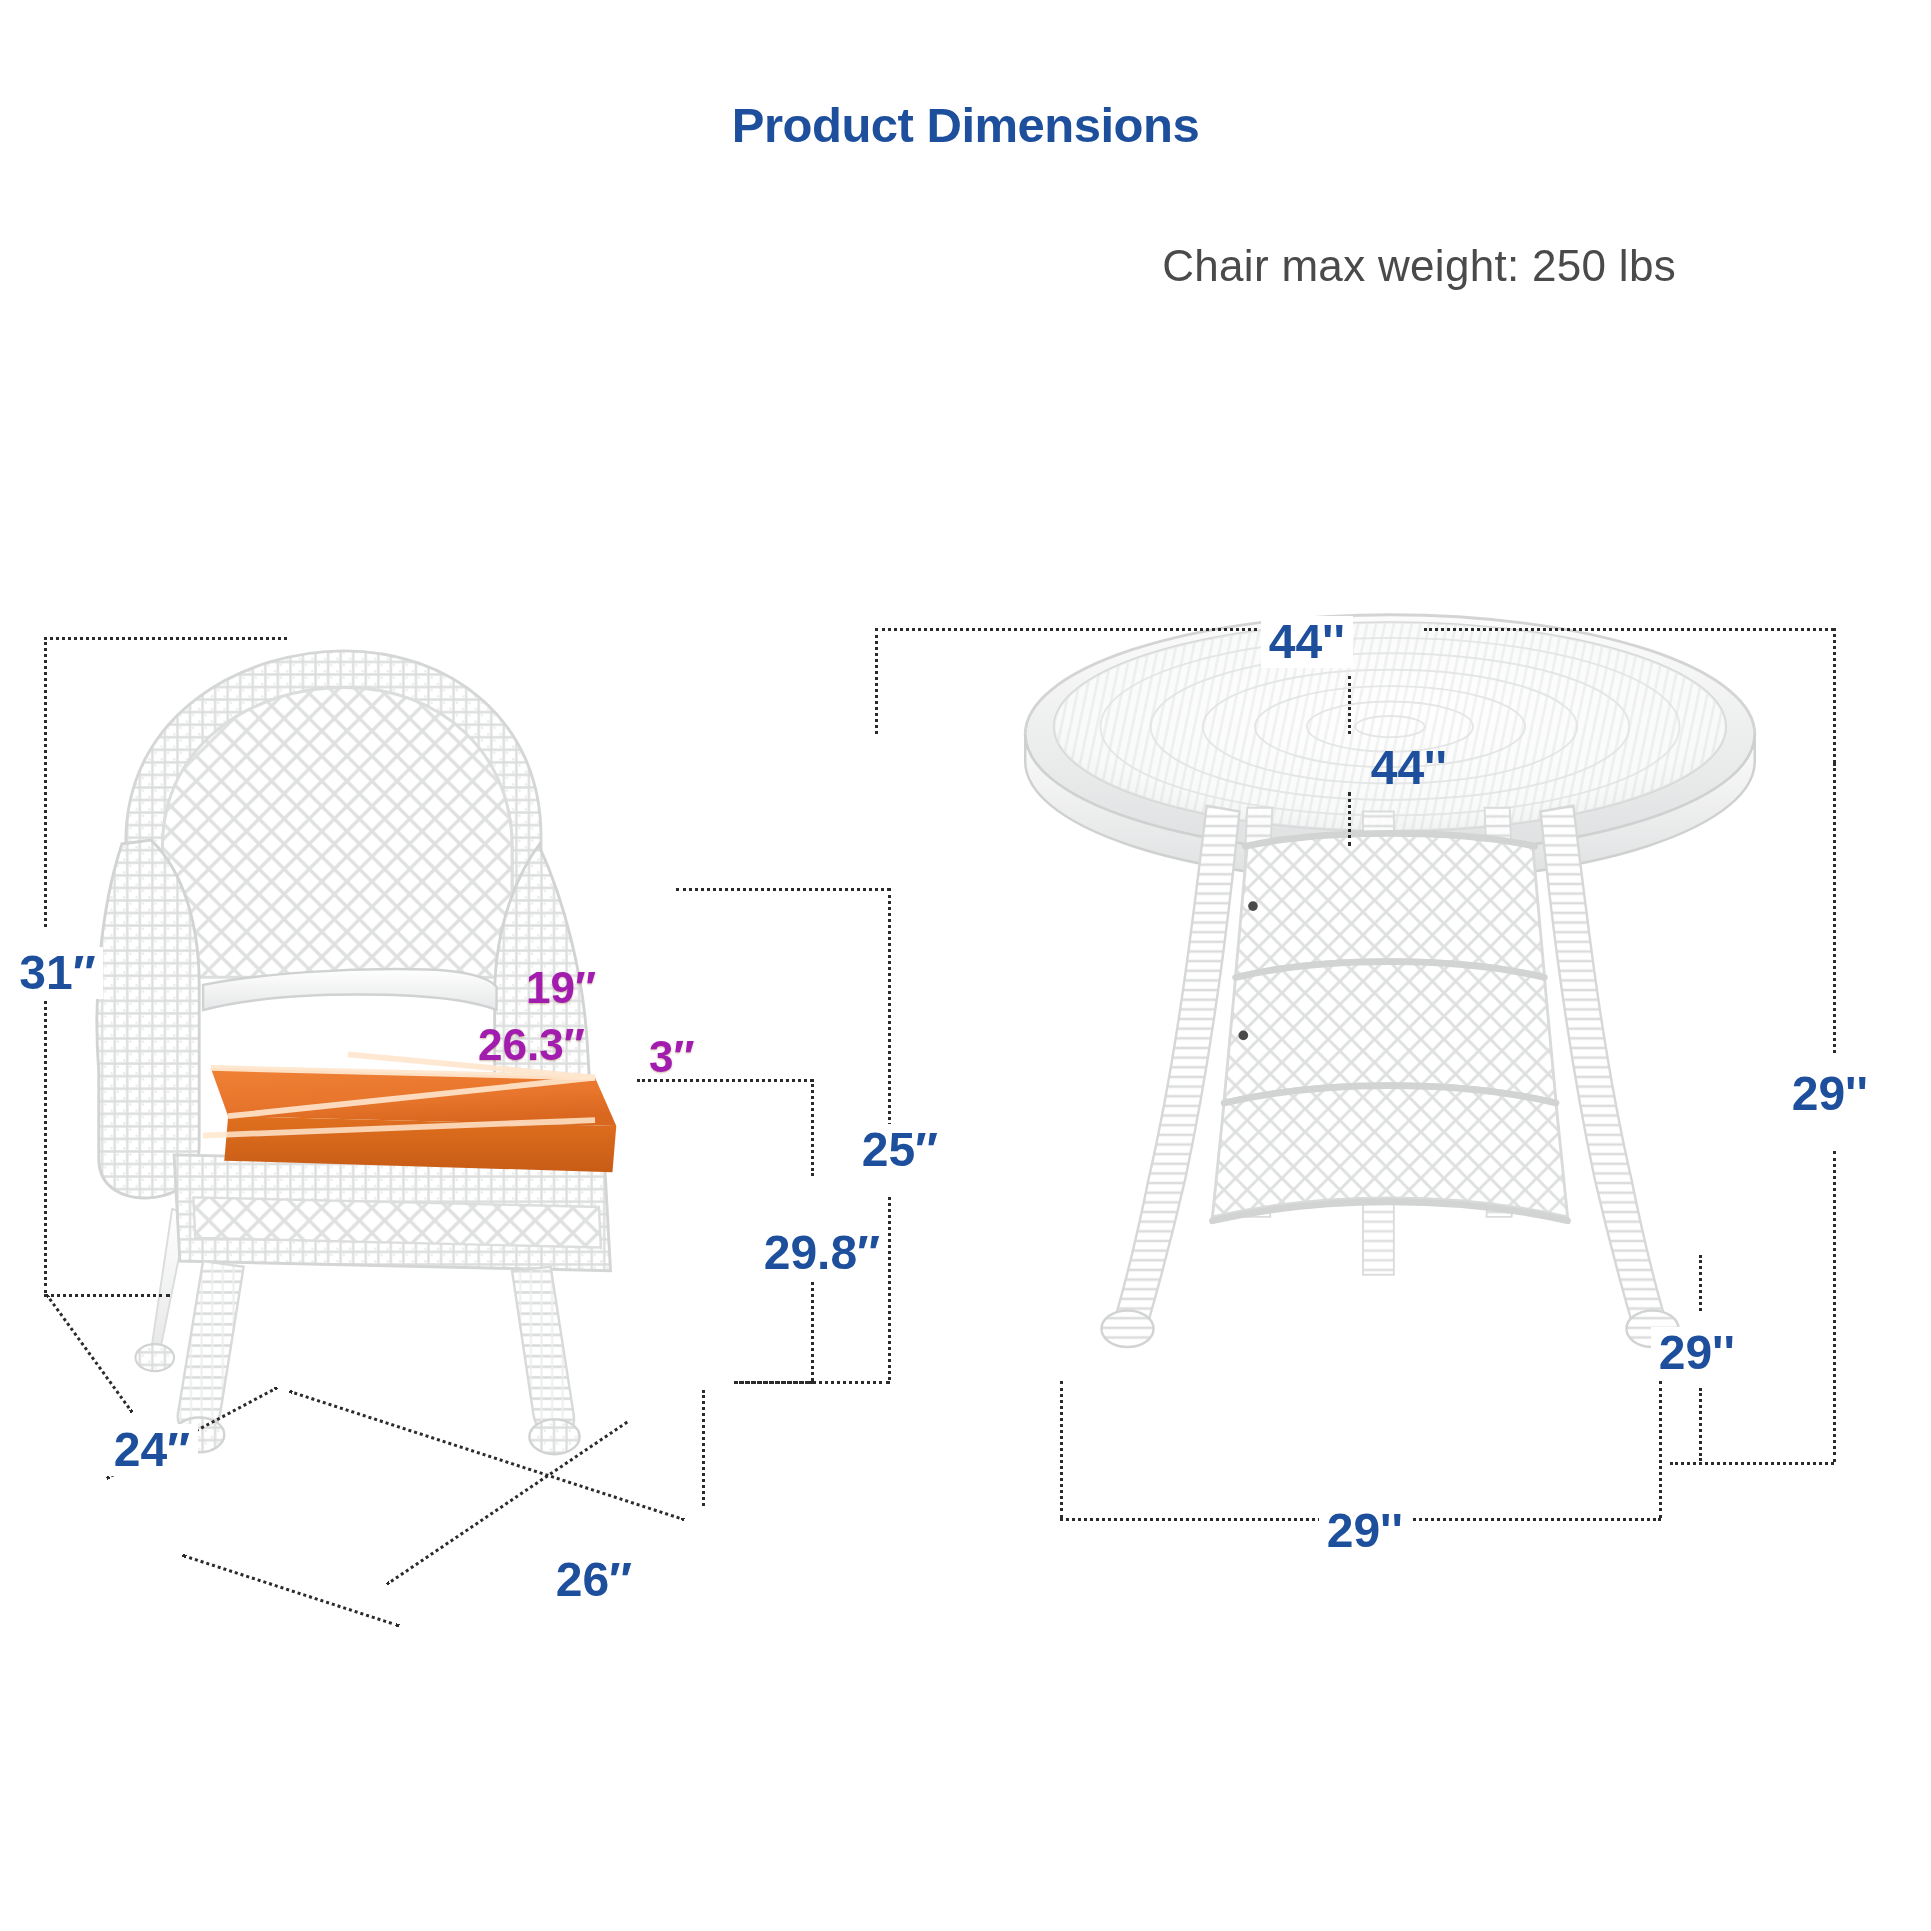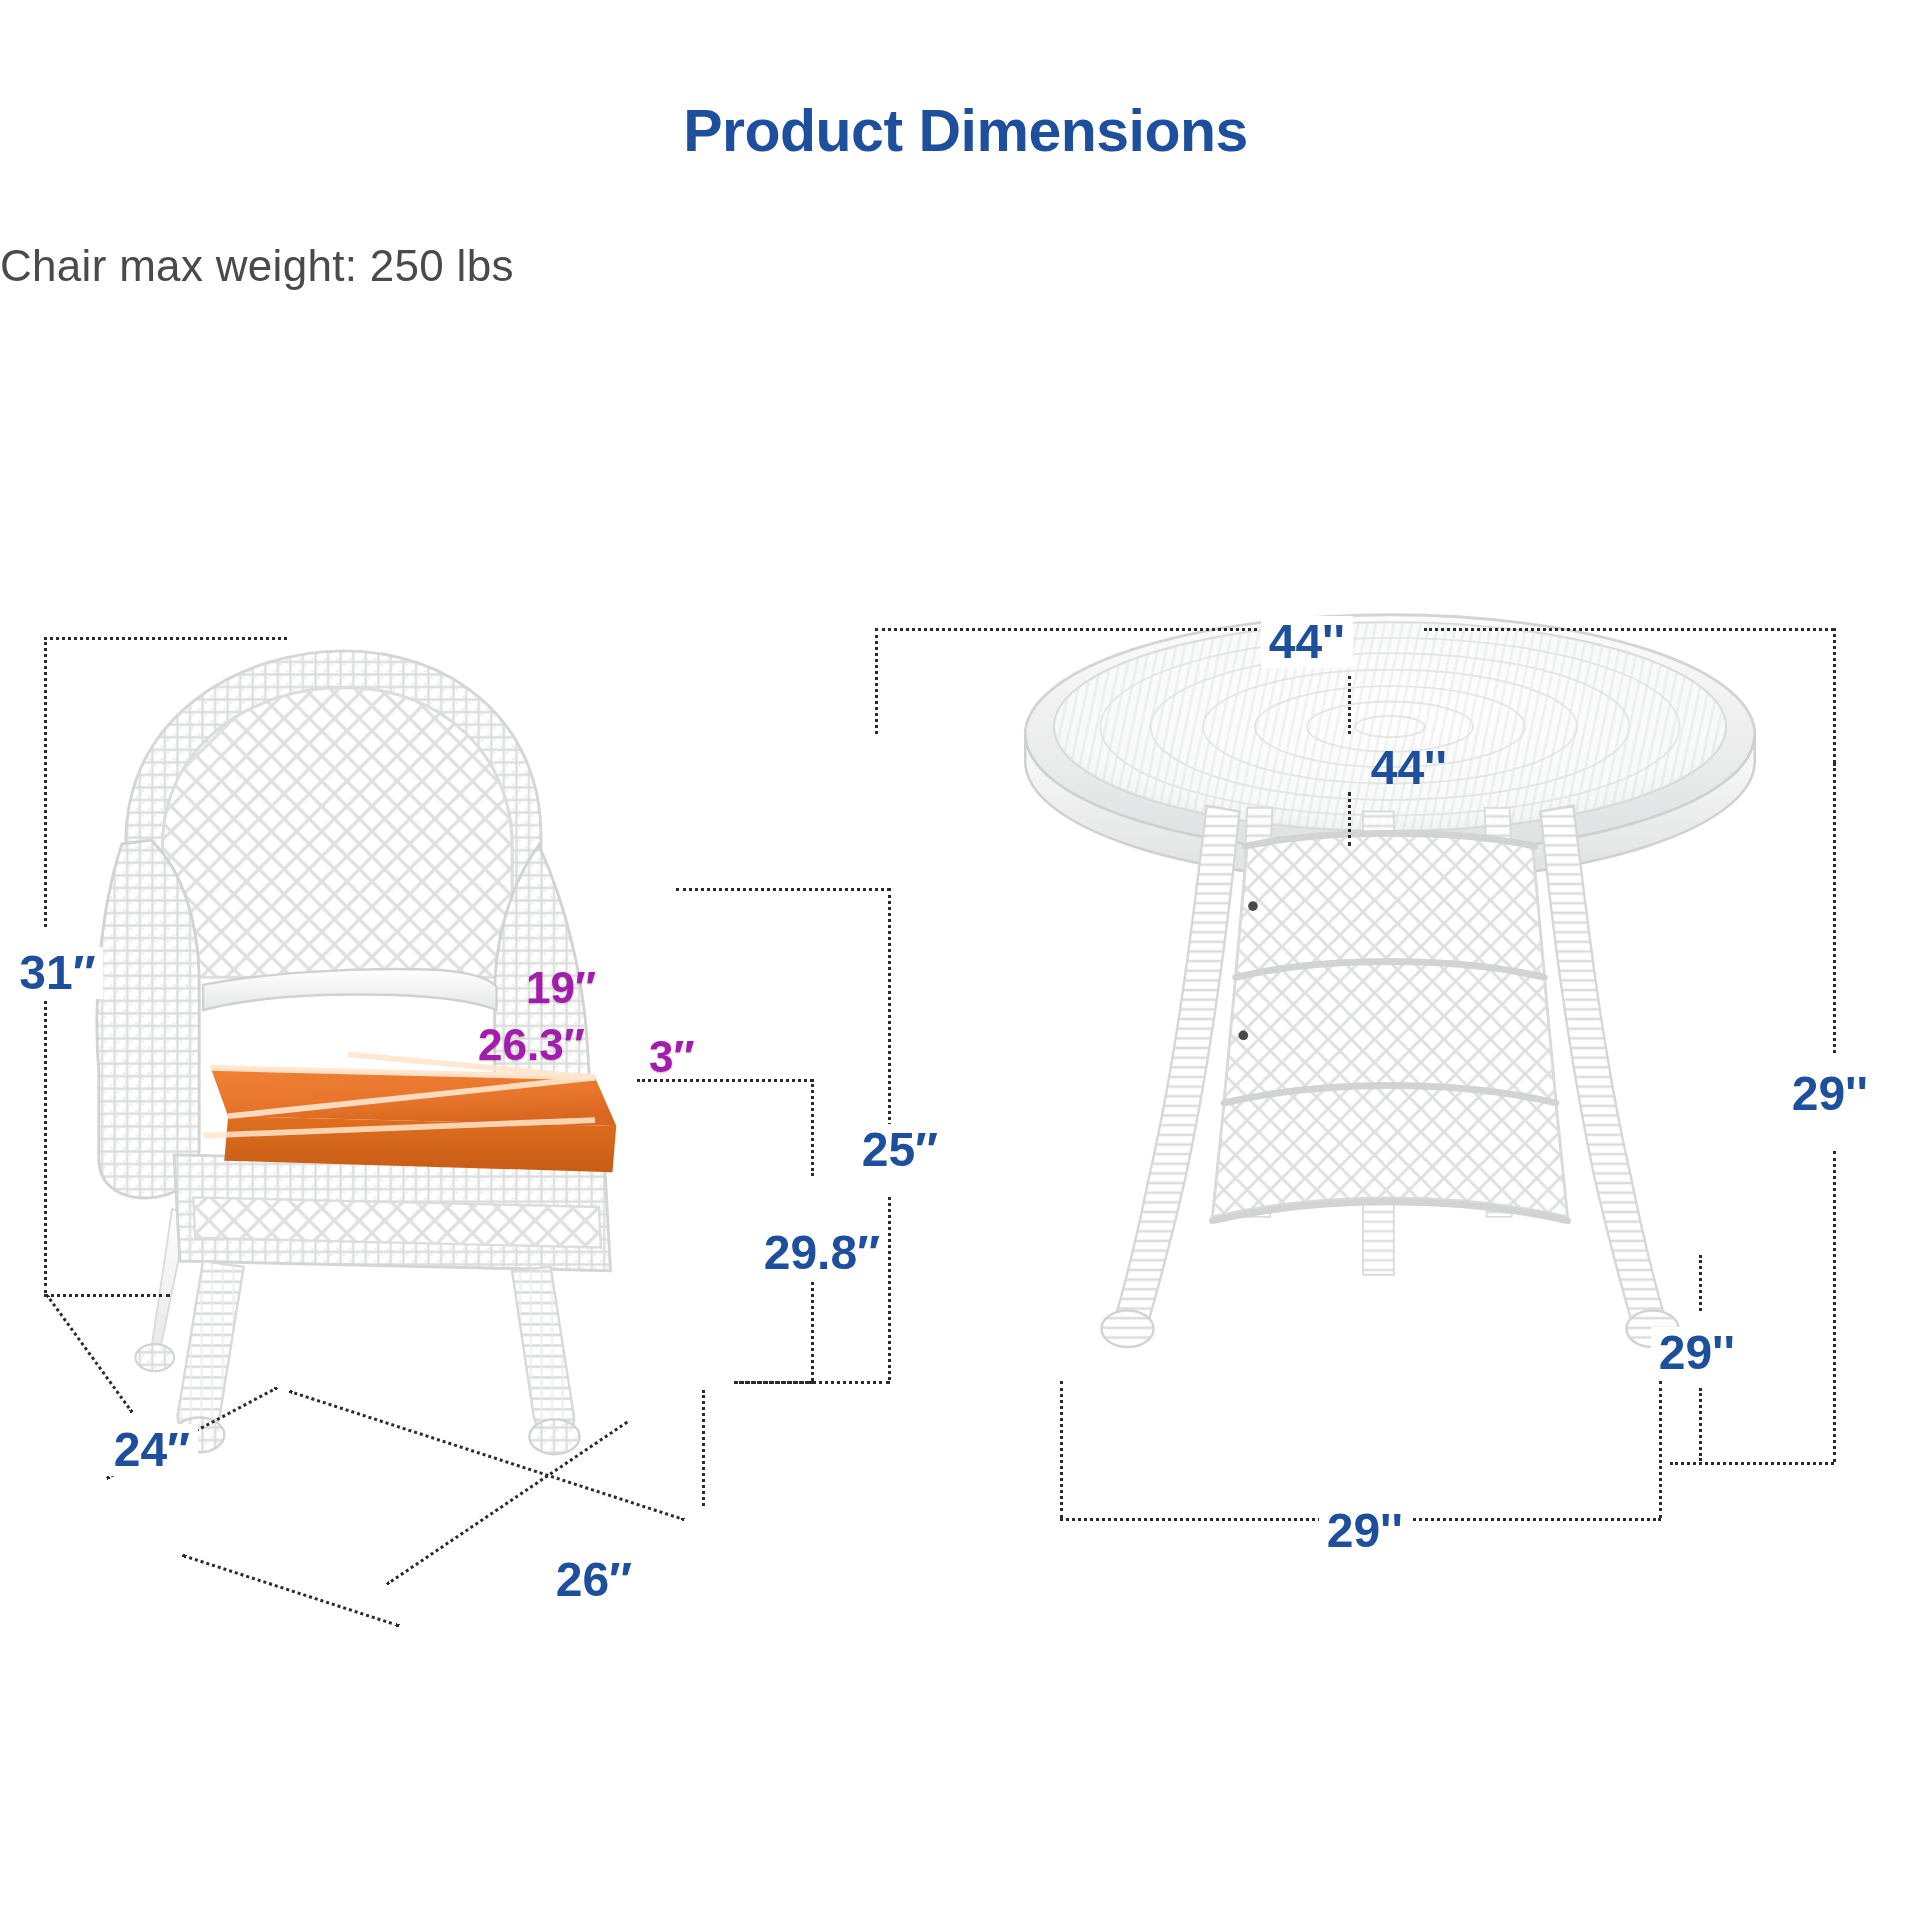--- a/index.html
+++ b/index.html
@@ -4,24 +4,24 @@
 <style>
   html,body{margin:0;padding:0;background:#ffffff;}
   body{width:1931px;height:1931px;position:relative;overflow:hidden;
        font-family:"Liberation Sans","DejaVu Sans",sans-serif;}
 
   .stage{position:absolute;inset:0;width:1931px;height:1931px;}
 
   
   .title{
     position:absolute;left:0;top:97px;width:1931px;text-align:center;
-    font-size:59px;font-weight:700;color:#1d4f9c;letter-spacing:-0.5px;
+    font-size:49px;font-weight:700;color:#1d4f9c;letter-spacing:-0.5px;
   }
   .subtitle{
-    position:absolute;left:0;top:241px;width:1676px;text-align:left;
+    position:absolute;left:0;top:241px;width:1676px;text-align:right;
     font-size:44px;font-weight:400;color:#4a4a4a;letter-spacing:0.3px;
   }
 
   
   .dim{
     position:absolute;color:#1d4f9c;font-weight:700;
     font-size:44px;line-height:1;white-space:nowrap;
     background:#ffffff;padding:1.9px 7.7px;margin-top:12px;
   }
   .dim.nobg{background:transparent;}

